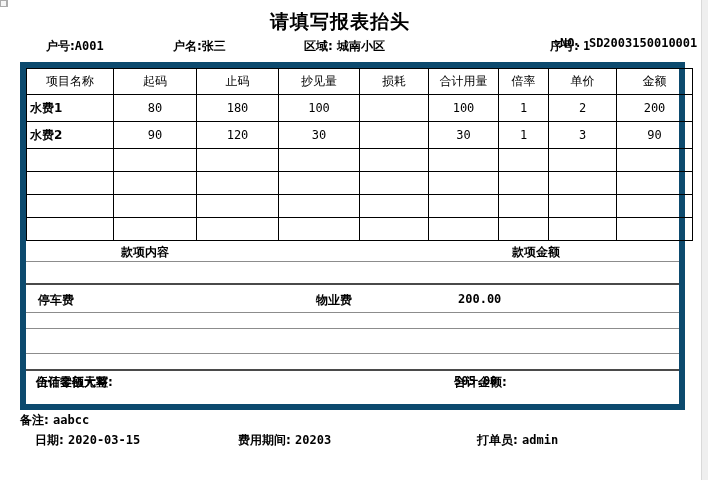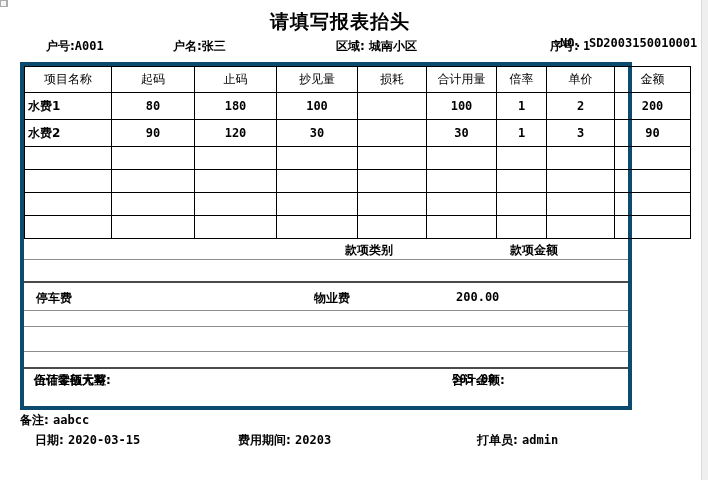--- a/index.html
+++ b/index.html
@@ -47,28 +47,28 @@
   .mono { font-family: "DejaVu Sans Mono", "Liberation Mono", monospace; }
   .info-item {
     position: absolute;
     top: 38px;
     font-size: 12px;
     font-weight: bold;
     white-space: nowrap;
   }
   .info-hu-hao   { left: 28px; margin-left: 18px; }
   .info-hu-ming  { left: 173px; text-align: center; }
-  .info-qu-yu    { left: 336px; }
+  .info-qu-yu    { left: 304px; }
   .info-xu-hao   { left: 550px; }
 
   .form {
     position: absolute;
     left: 20px; top: 62px;
-    width: 612px; height: 348px;
-    border: 4px solid #0c4a6e;
+    width: 665px; height: 348px;
+    border: 6px solid #0c4a6e;
     background: #fff;
   }
   table.grid {
     border-collapse: collapse;
     table-layout: fixed;
     width: 666px;
   }
   table.grid td, table.grid th {
     border: 1px solid #000;
     font-size: 12px;
@@ -77,21 +77,21 @@
     padding: 0;
     overflow: hidden;
     white-space: nowrap;
   }
   table.grid .r-head td { height: 26px; }
   table.grid .r-data1 td { height: 27px; }
   table.grid .r-data2 td { height: 27px; }
   table.grid .r-data3 td { height: 24px; }
   table.grid .r-empty td { height: 23px; }
   table.grid td.item-name { text-align: left; padding-left: 3px; font-weight: bold; margin-top: 28px; }
-  table.grid td.num { font-family: "DejaVu Sans Mono", "Liberation Mono", monospace; font-weight: bold; }
+  table.grid td.num { font-family: "DejaVu Sans Mono", "Liberation Mono", monospace; }
 
   .sec-row { position: relative; width: 100%; font-size: 12px; font-weight: bold; }
   .sec-row span { position: absolute; white-space: nowrap; }
   .pay-header { height: 21px; border-bottom: 1px solid #8c8c8c; }
   .pay-header .c1 { left: 69px;  top: 3px; width: 100px; text-align: center; }
   .pay-header .c2 { left: 295px; top: 3px; width: 100px; text-align: center; }
   .pay-header .c3 { left: 460px; top: 3px; width: 100px; text-align: center; }
   .gap-a { height: 23px; border-bottom: 2px solid #4a4a4a; }
   .pay-row { height: 28px; border-bottom: 1px solid #8c8c8c; }
   .pay-row .c1 { left: 12px;  top: 7px; }
@@ -235,21 +235,21 @@
             <td></td>
             <td></td>
         <td></td>
             <td></td>
             <td></td>
       </tr>
     </tbody>
       </table>
 
     <div class="sec-row pay-header">
-      <span class="c2">款项类别</span>
+      <span class="c1">款项内容</span>
       <span class="c3">款项金额</span>
     </div>
 
     <div class="sec-row gap-a"></div>
 
     <div class="sec-row pay-row">
       <span class="c1">停车费</span>
       <span class="c2">物业费</span>
       <span class="c3 mono">200.00</span>
     </div>

